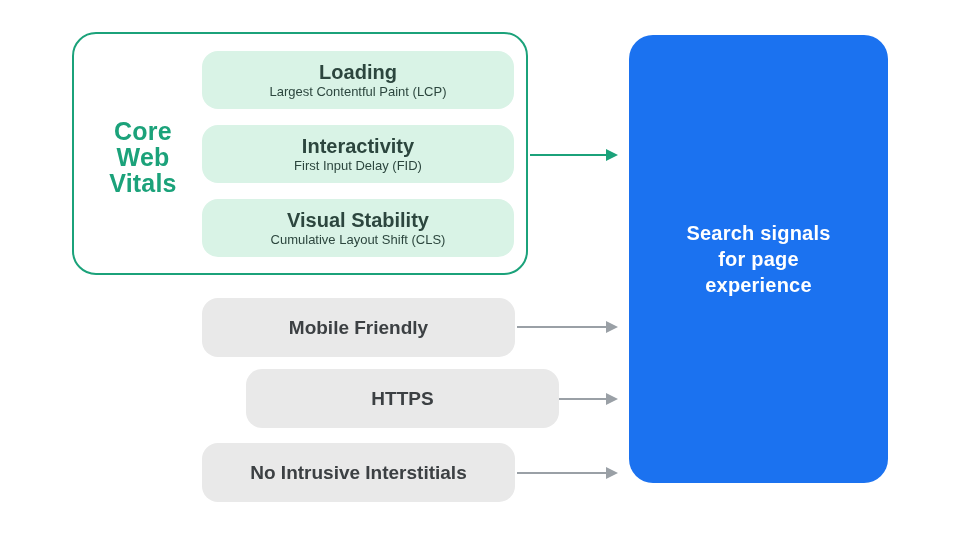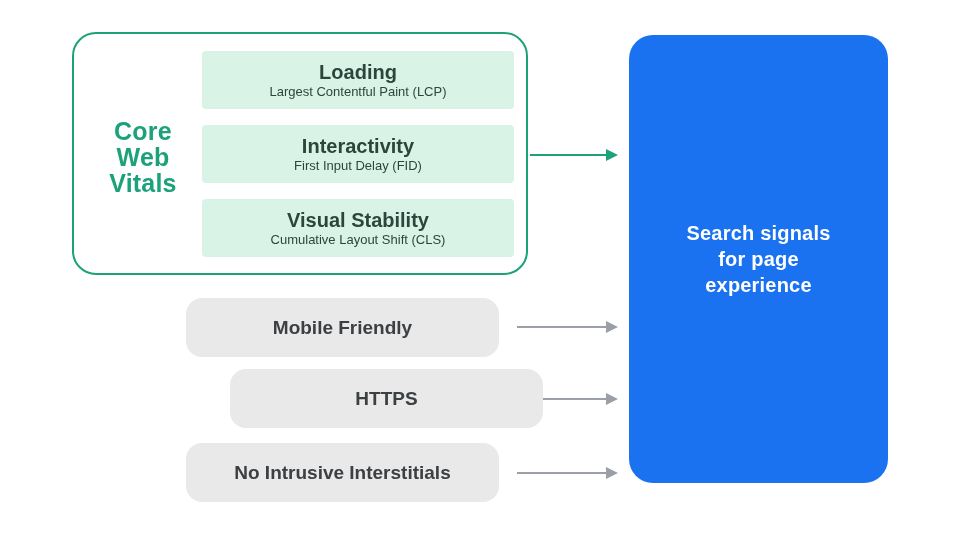--- a/index.html
+++ b/index.html
@@ -15,34 +15,34 @@
     border-radius:24px;box-sizing:border-box;
   }
   .cwv-label{
     position:absolute;left:14px;top:84px;width:110px;text-align:center;
     color:var(--accent-green,#1BA27A);
     font-size:25px;font-weight:bold;line-height:26px;
     letter-spacing:.2px;
   }
   .cwv-label span{display:block;}
   .pill{
-    position:absolute;left:128px;width:312px;height:58px;border-radius:4px;
+    position:absolute;left:128px;width:312px;height:58px;border-radius:16px;
     background:var(--mint-fill,#D9F3E6);
     display:flex;flex-direction:column;align-items:center;justify-content:center;
   }
   .pill-top{top:17px;} .pill-mid{top:91px;} .pill-bot{top:165px;}
   .pill-title{
     font-size:20px;font-weight:bold;color:var(--pill-text,#2C463E);line-height:23px;
   }
   .pill-sub{
     font-size:13px;font-weight:normal;color:var(--pill-text,#2C463E);line-height:16px;text-align:center;
   }
   
   .signal-pill{
-    position:absolute;left:186px;width:313px;height:59px;border-radius:16px;
+    position:absolute;left:202px;width:313px;height:59px;border-radius:16px;
     background:var(--gray-fill,#E9E9E9);
     display:flex;align-items:center;justify-content:center;
     font-size:19px;font-weight:bold;color:var(--gray-text,#3C4043);
   }
   .sig-1{top:298px;} .sig-2{top:369px;margin-left:44px;} .sig-3{top:443px;}
   
   .arrow{position:absolute;height:2px;}
   .arrow::after{
     content:"";position:absolute;right:-12px;top:-5px;width:0;height:0;
     border-left:12px solid;border-top:6px solid transparent;border-bottom:6px solid transparent;

